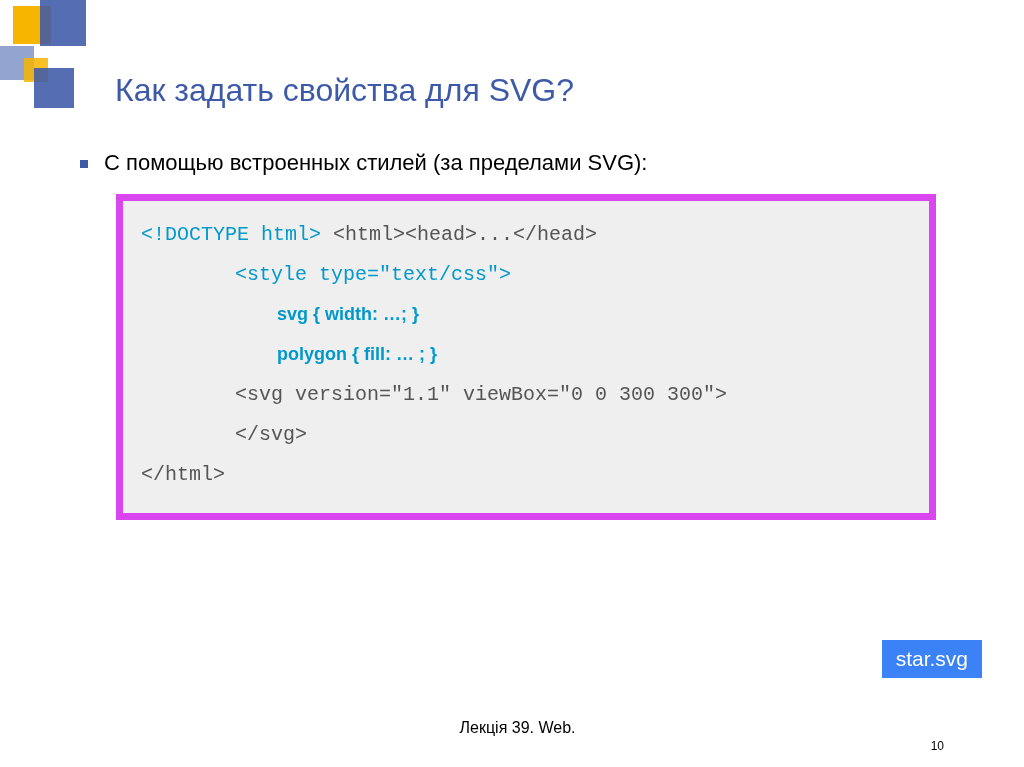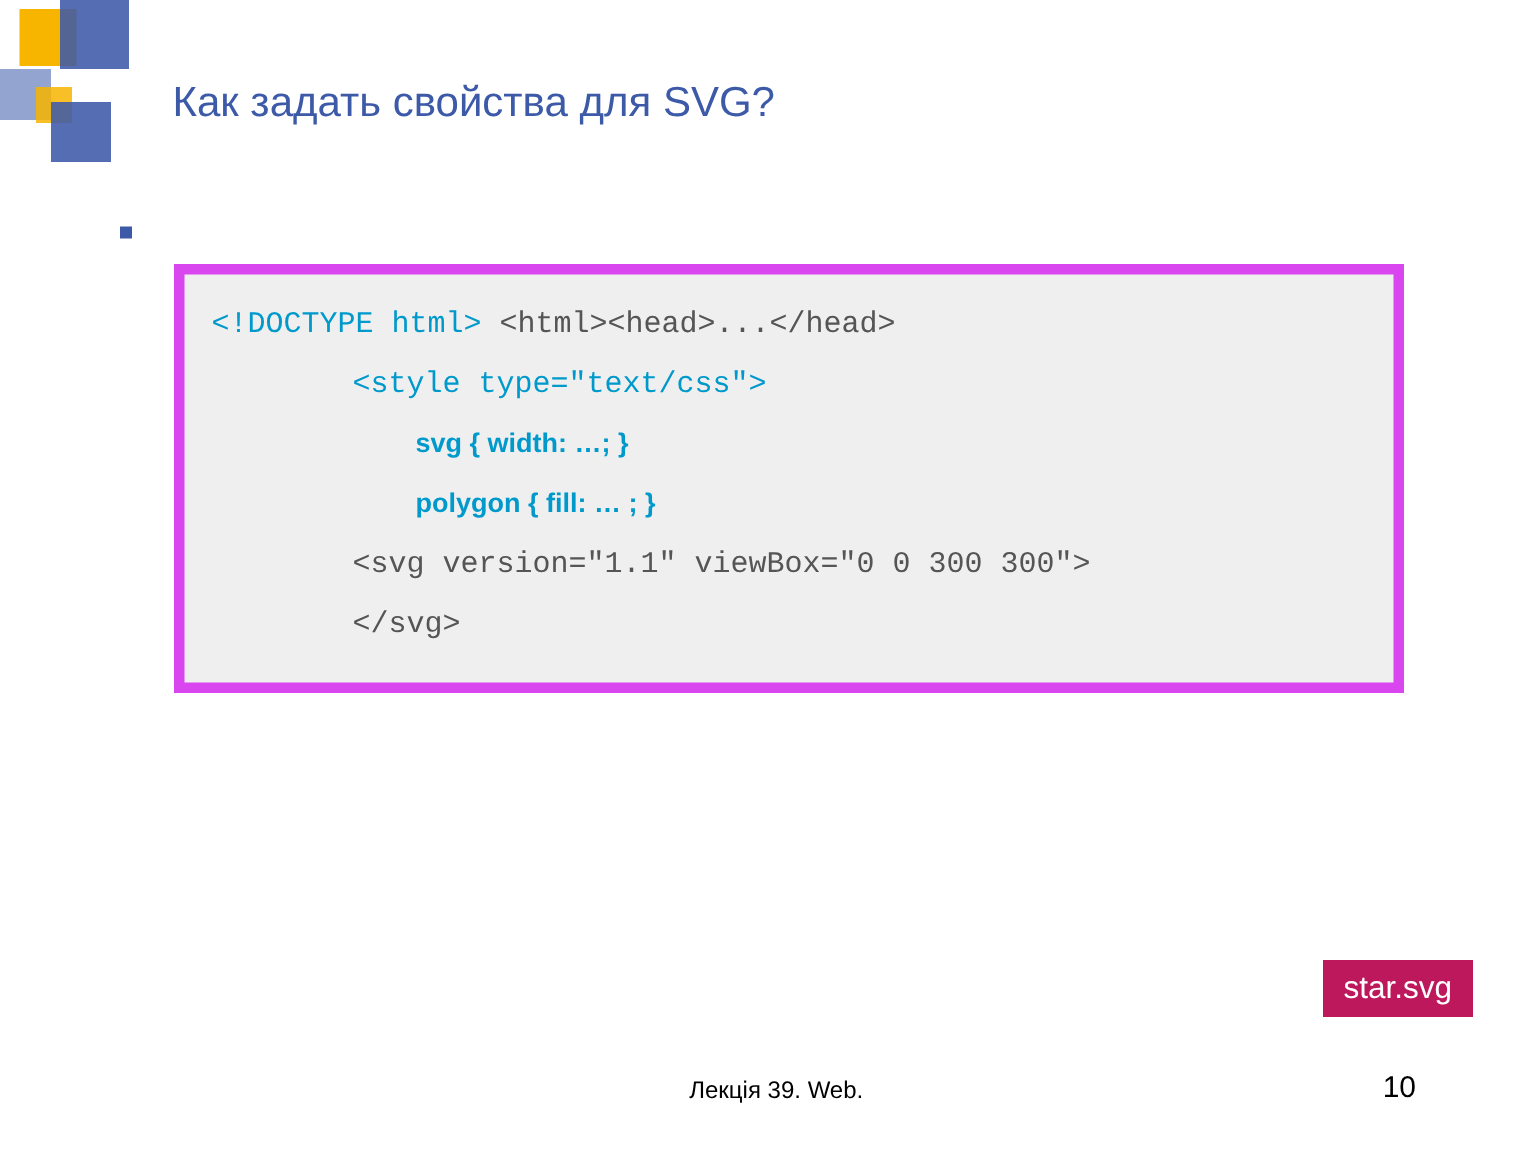--- a/index.html
+++ b/index.html
@@ -12,22 +12,22 @@
     overflow: hidden;
   }
   .deco {
     position: absolute;
     left: 0;
     top: 0;
   }
   .title {
     position: absolute;
     left: 115px;
-    top: 52px;
-    font-size: 28px;
+    top: 72px;
+    font-size: 32px;
     color: #3d5aa9;
     font-weight: 400;
   }
   .content {
     position: absolute;
     left: 80px;
     top: 150px;
     width: 870px;
   }
   .bullet-row {
@@ -66,67 +66,69 @@
     font-weight: bold;
     font-size: 18px;
   }
   .ind1 { padding-left: 52px; }
   .ind2 { padding-left: 94px; }
   .ind3 { padding-left: 136px; }
   .badge {
     position: absolute;
     right: 42px;
     top: 640px;
-    background: #be185d;
+    background: #3b82f6;
     color: #fff;
     padding: 7px 14px;
     font-size: 21px;
     font-family: Verdana, sans-serif;
   }
   .footer {
     position: absolute;
     bottom: 30px;
     width: 100%;
     text-align: center;
     font-size: 16px;
     color: #000;
     padding-left: 11px;
   }
   .pagenum {
     position: absolute;
     right: 80px;
-    bottom: 30px;
-    font-size: 20px;
+    bottom: 14px;
+    font-size: 12px;
     color: #000;
   }
 </style>
 </head>
 <body>
 
 <svg class="deco" width="120" height="110">
   <rect x="13" y="6" width="38" height="38" fill="#f7b500"></rect>
   <rect x="40" y="0" width="46" height="46" fill="#3d5aa9" fill-opacity="0.88"></rect>
   <rect x="0" y="46" width="34" height="34" fill="#3d5aa9" fill-opacity="0.55"></rect>
   <rect x="24" y="58" width="24" height="24" fill="#f7b500" fill-opacity="0.85"></rect>
   <rect x="34" y="68" width="40" height="40" fill="#3d5aa9" fill-opacity="0.88"></rect>
 </svg>
 
 <div class="title">Как задать свойства для SVG?</div>
 
 <div class="content">
   <div class="bullet-row">
     <span class="bullet"></span>
+    <span class="bullet-text">С помощью встроенных стилей (за пределами SVG):</span>
   </div>
 
   <div class="code-block">
     <div><span class="kw">&lt;!DOCTYPE html&gt;</span><span> &lt;html&gt;&lt;head&gt;...&lt;/head&gt;</span></div>
     <div class="ind2"><span class="kw">&lt;style type="text/css"&gt;</span></div>
     <div class="ind3"><span class="cssrule">svg { width: …; }</span></div>
     <div class="ind3"><span class="cssrule">polygon { fill: … ; }</span></div>
     <div class="ind2"><span>&lt;svg version="1.1" viewBox="0 0 300 300"&gt;</span></div>
     <div class="ind2"><span>&lt;/svg&gt;</span></div>
+    <div><span>&lt;/html&gt;</span></div>
   </div>
 </div>
 
 <div class="badge">star.svg</div>
 
 <div class="footer">Лекція 39. Web.</div>
 <div class="pagenum">10</div>
 
 </body></html>

